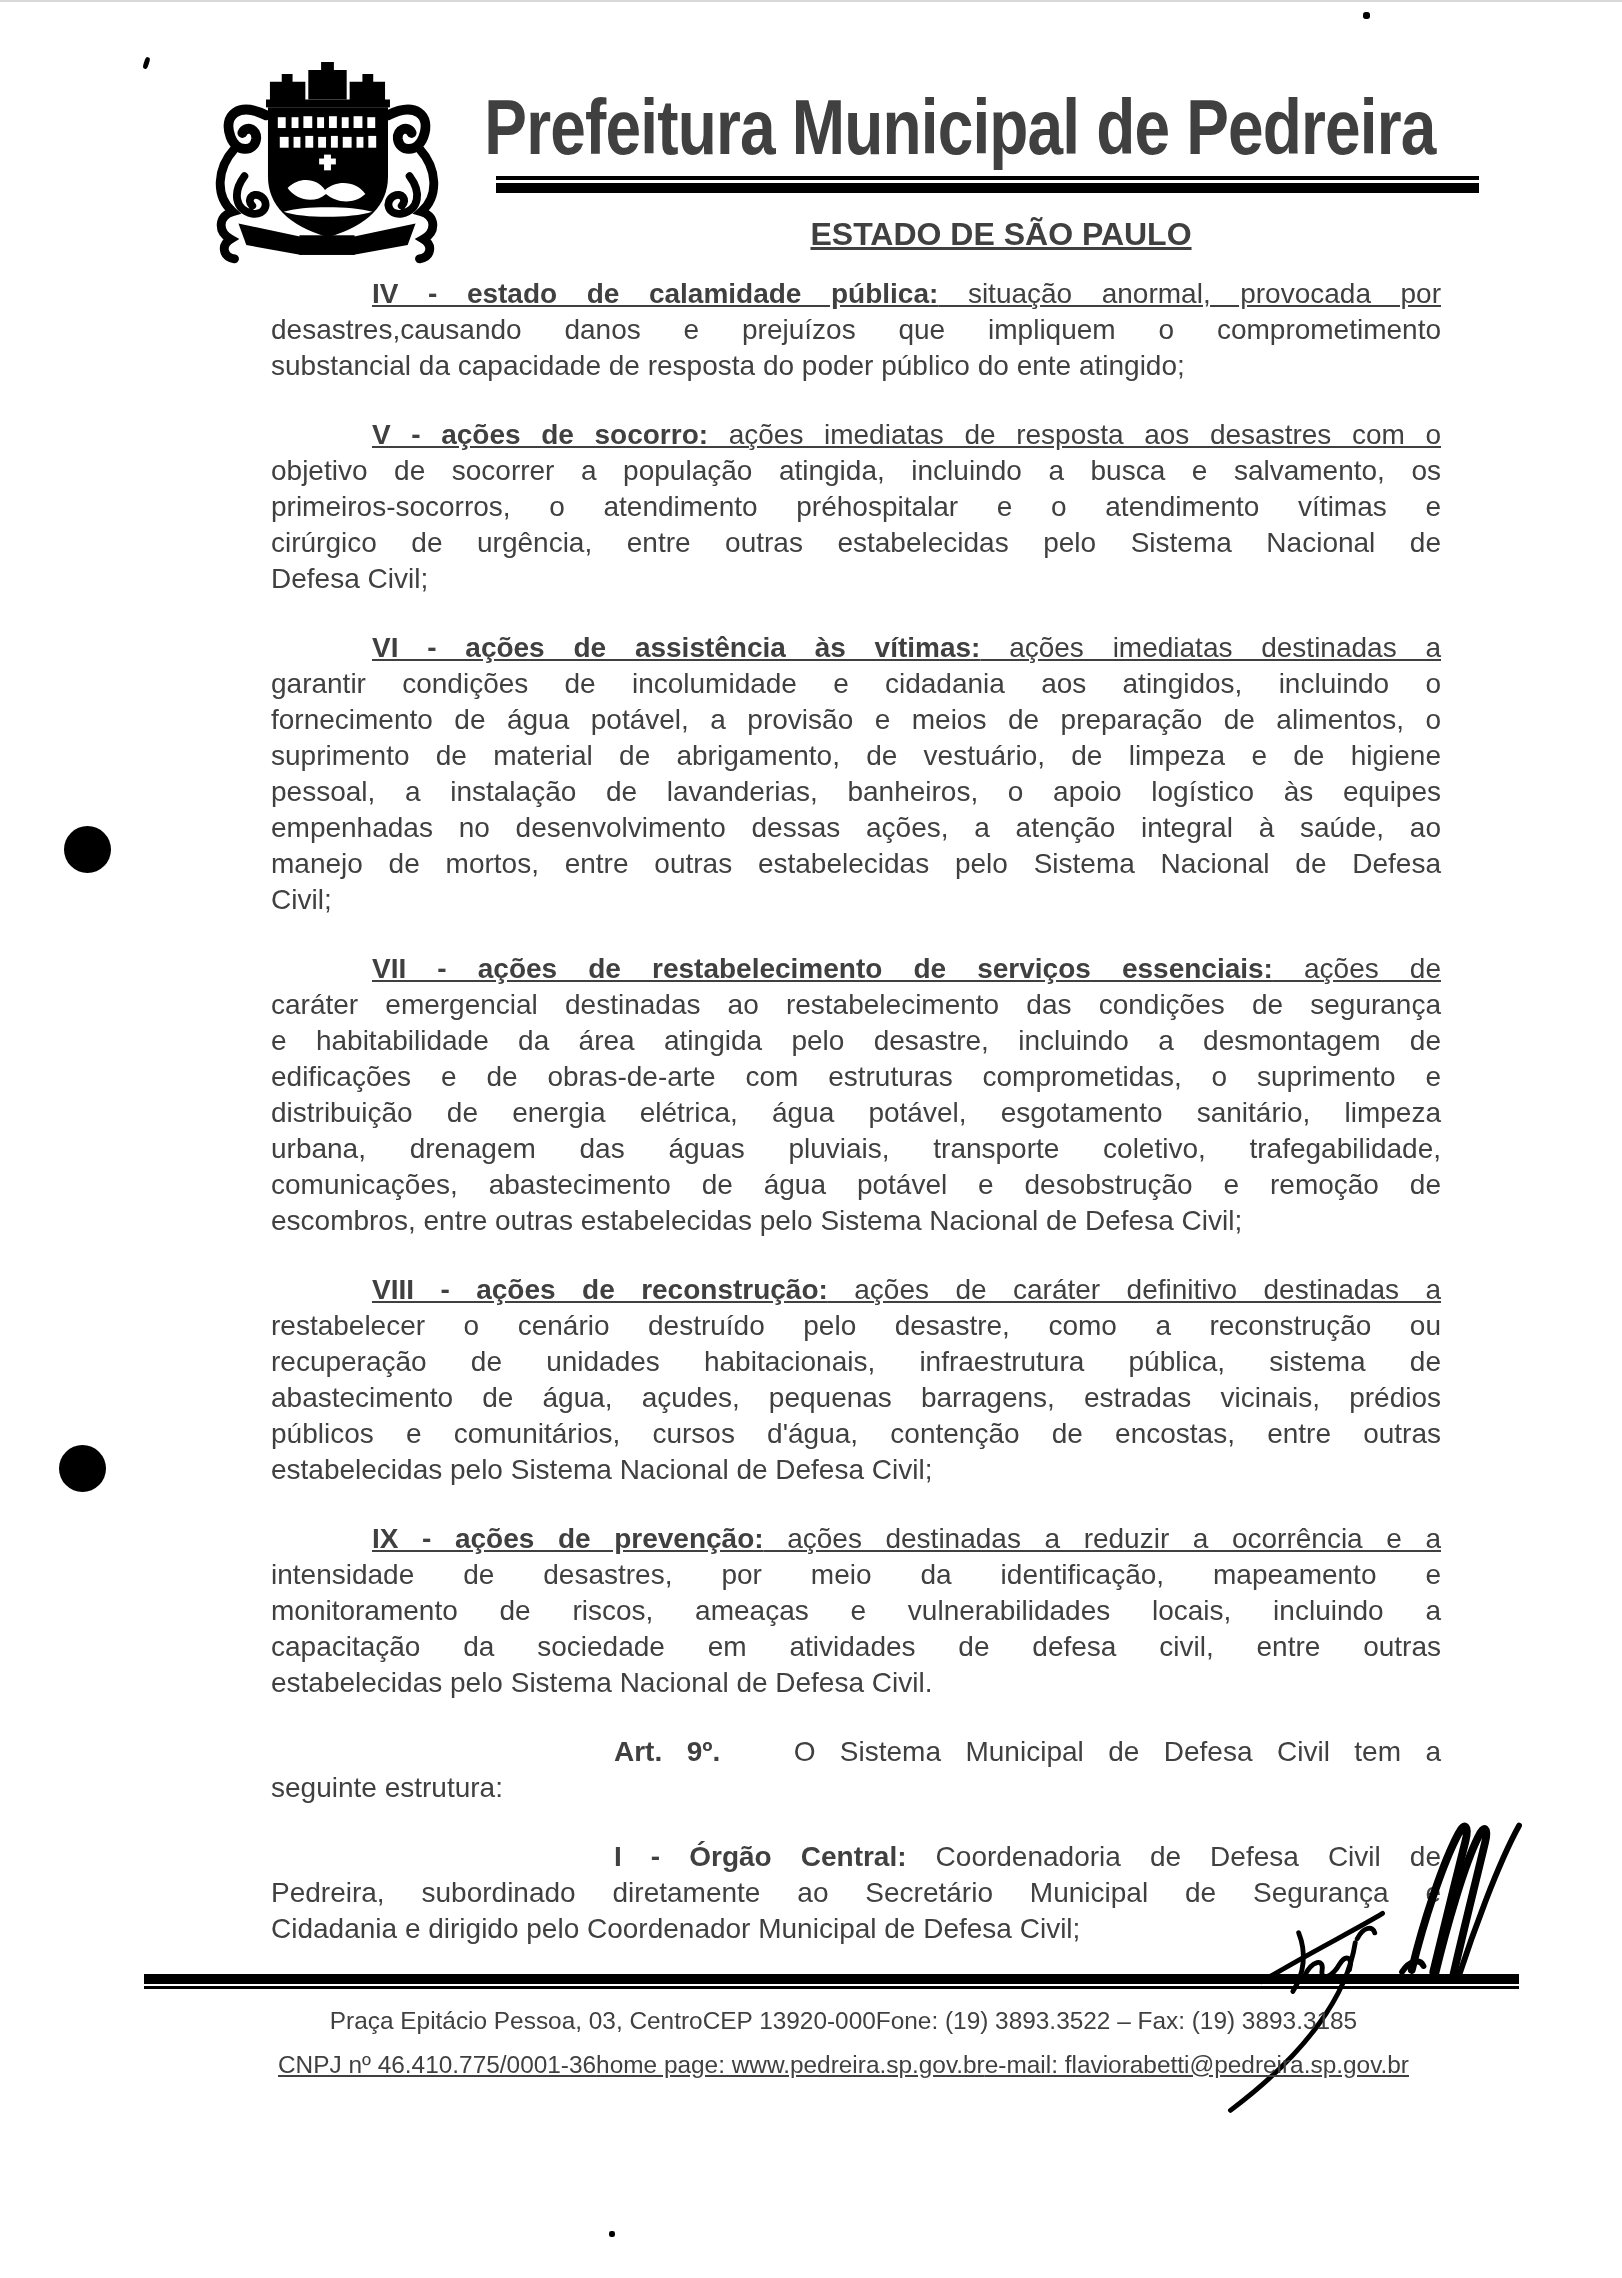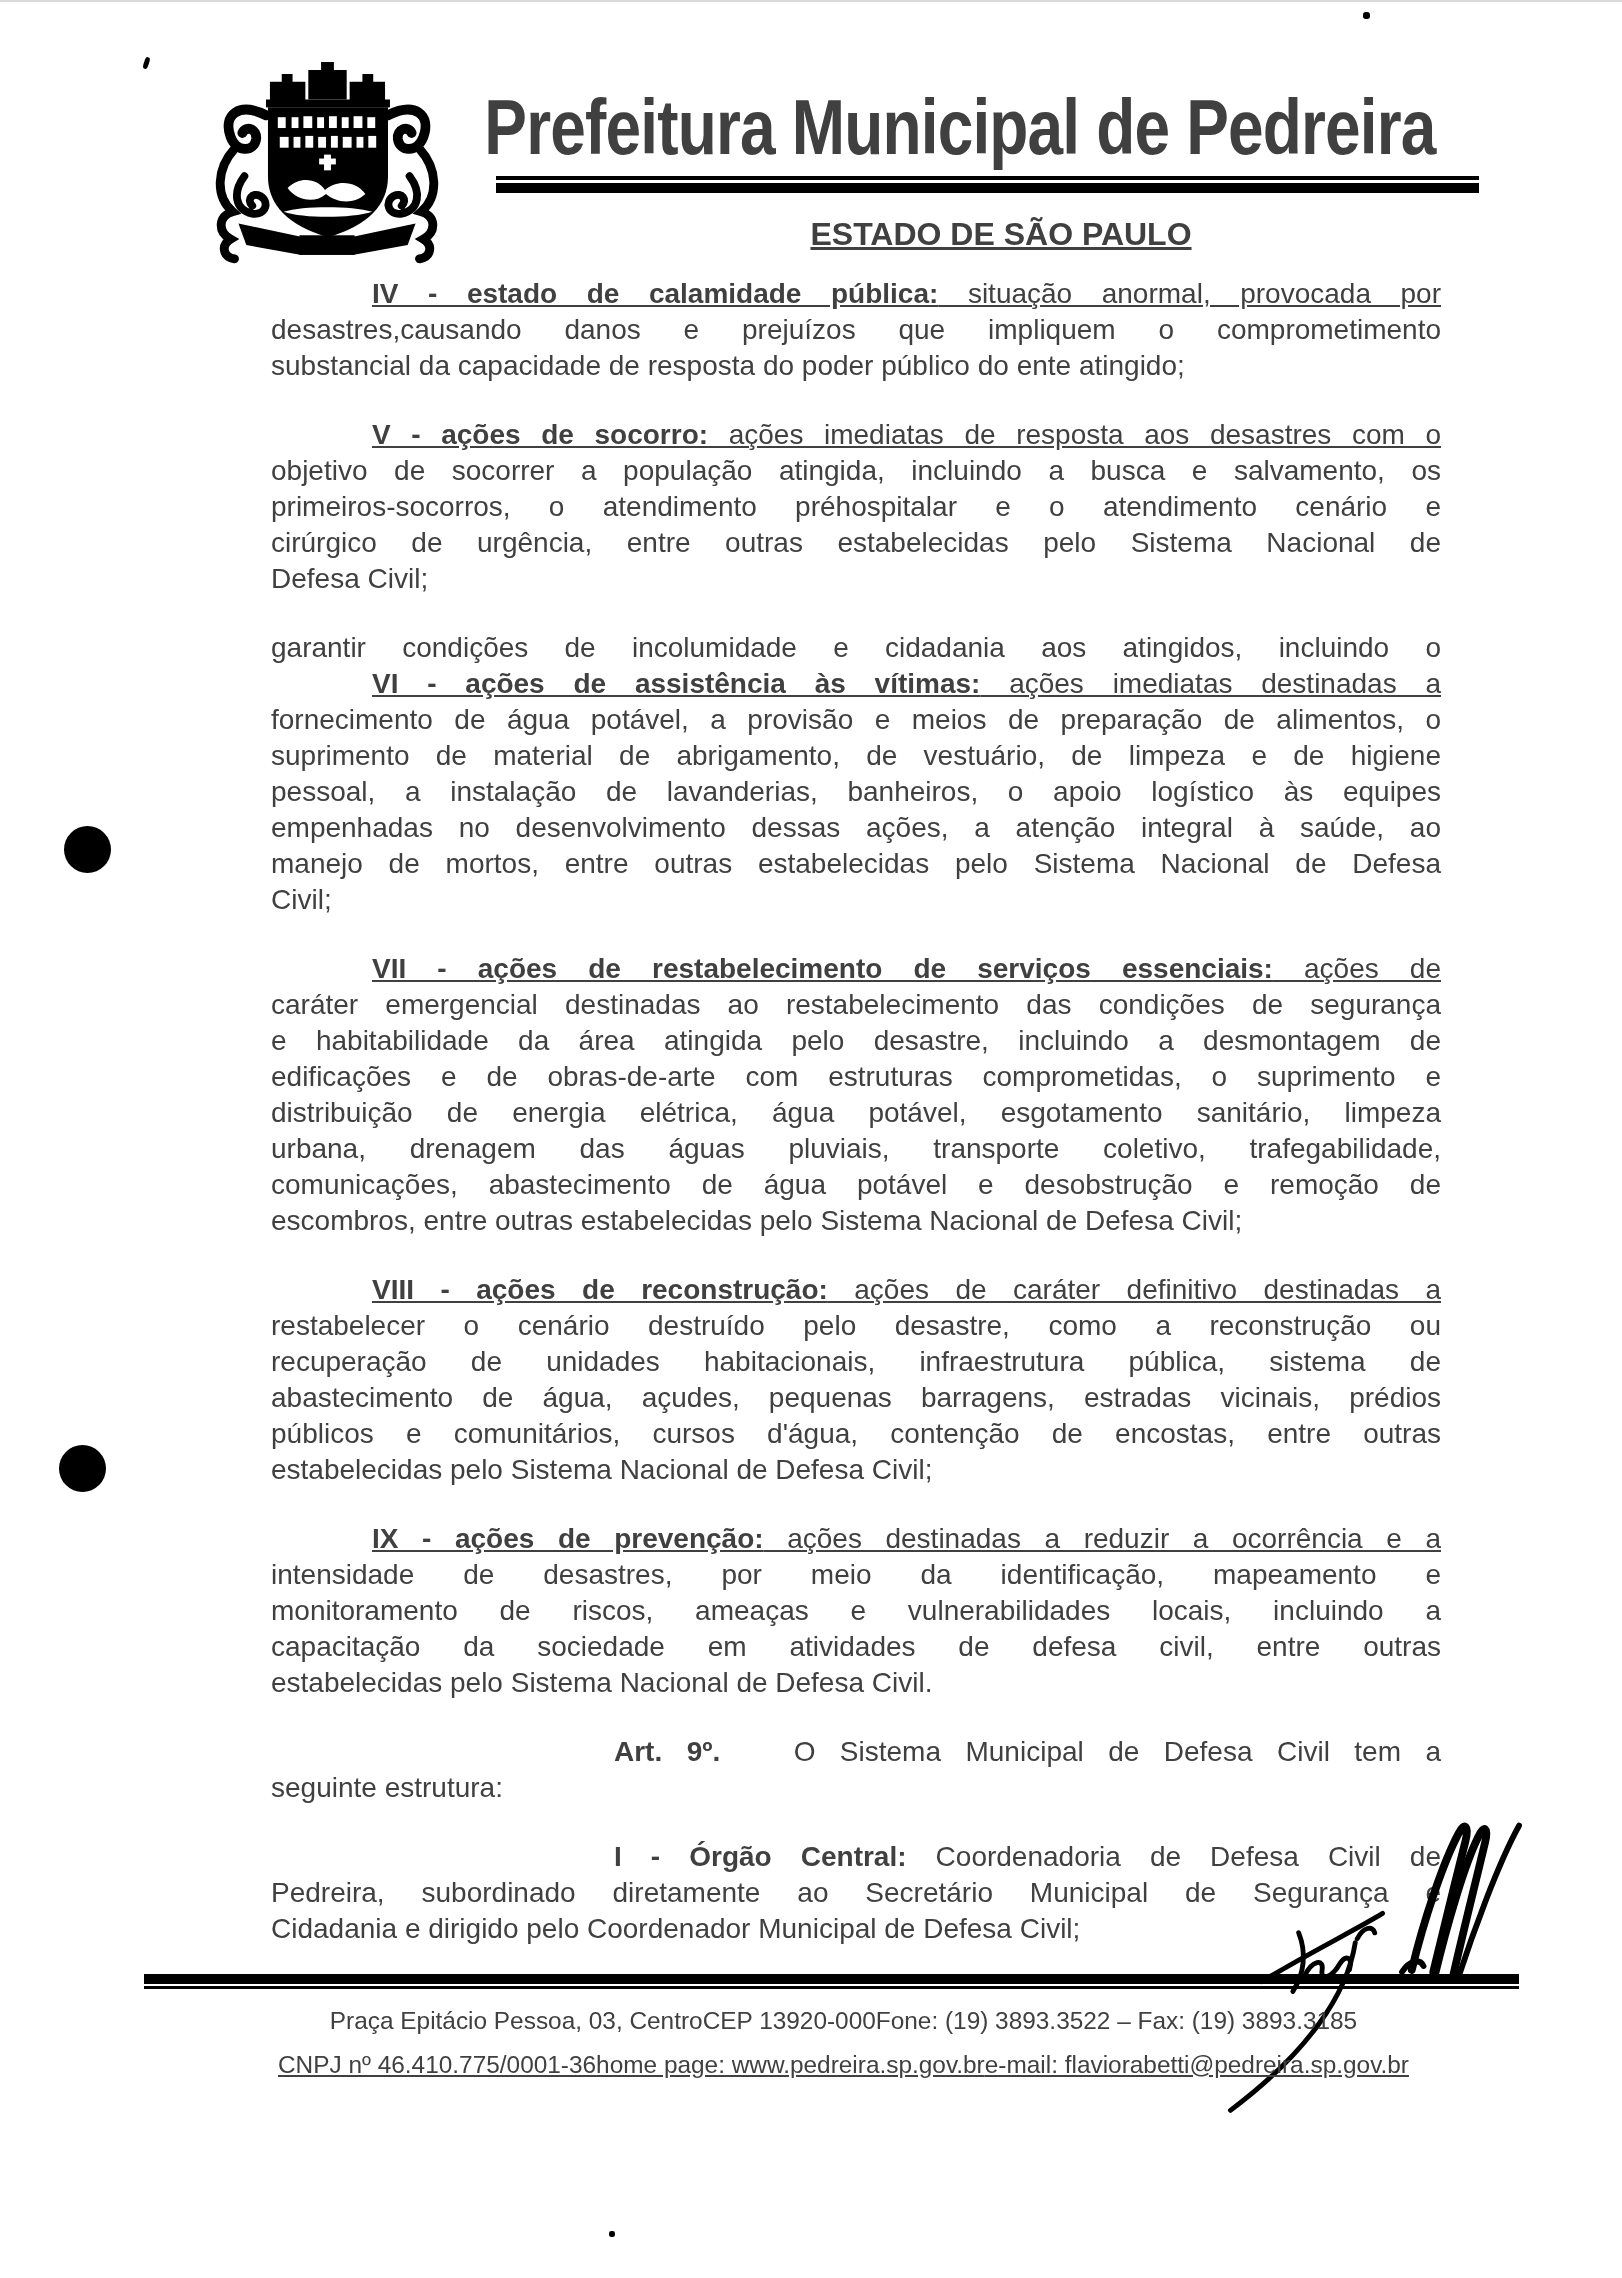--- a/index.html
+++ b/index.html
@@ -111,27 +111,27 @@
 
   <main class="content">
       <div class="para item">
         <div class="line first"><b>IV - estado de calamidade pública:</b> situação anormal, provocada por</div>
         <div class="line">desastres,causando danos e prejuízos que impliquem o comprometimento</div>
         <div class="line last">substancial da capacidade de resposta do poder público do ente atingido;</div>
       </div>
       <div class="para item">
         <div class="line first"><b>V - ações de socorro:</b> ações imediatas de resposta aos desastres com o</div>
         <div class="line">objetivo de socorrer a população atingida, incluindo a busca e salvamento, os</div>
-        <div class="line">primeiros-socorros, o atendimento préhospitalar e o atendimento cenário e</div>
+        <div class="line">primeiros-socorros, o atendimento préhospitalar e o atendimento vítimas e</div>
         <div class="line">cirúrgico de urgência, entre outras estabelecidas pelo Sistema Nacional de</div>
         <div class="line last">Defesa Civil;</div>
       </div>
       <div class="para item">
+        <div class="line first"><b>VI - ações de assistência às vítimas:</b> ações imediatas destinadas a</div>
         <div class="line">garantir condições de incolumidade e cidadania aos atingidos, incluindo o</div>
-        <div class="line first"><b>VI - ações de assistência às vítimas:</b> ações imediatas destinadas a</div>
         <div class="line">fornecimento de água potável, a provisão e meios de preparação de alimentos, o</div>
         <div class="line">suprimento de material de abrigamento, de vestuário, de limpeza e de higiene</div>
         <div class="line">pessoal, a instalação de lavanderias, banheiros, o apoio logístico às equipes</div>
         <div class="line">empenhadas no desenvolvimento dessas ações, a atenção integral à saúde, ao</div>
         <div class="line">manejo de mortos, entre outras estabelecidas pelo Sistema Nacional de Defesa</div>
         <div class="line last">Civil;</div>
       </div>
       <div class="para item">
         <div class="line first"><b>VII - ações de restabelecimento de serviços essenciais:</b> ações de</div>
         <div class="line">caráter emergencial destinadas ao restabelecimento das condições de segurança</div>

